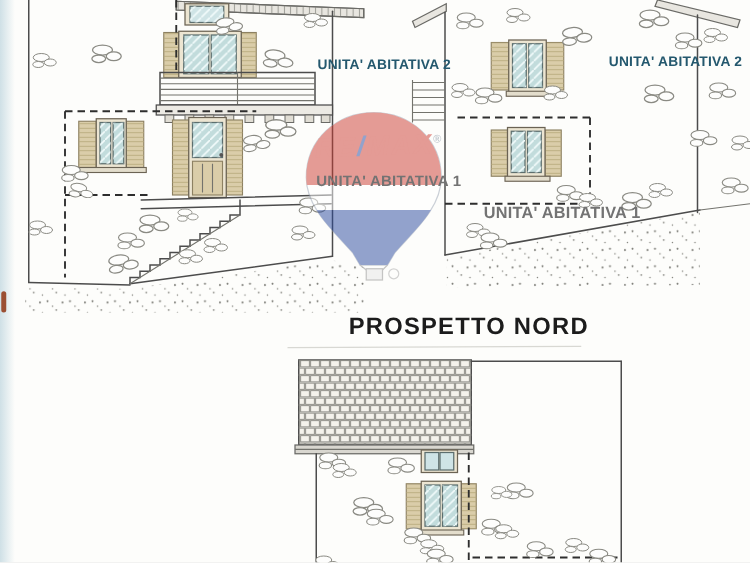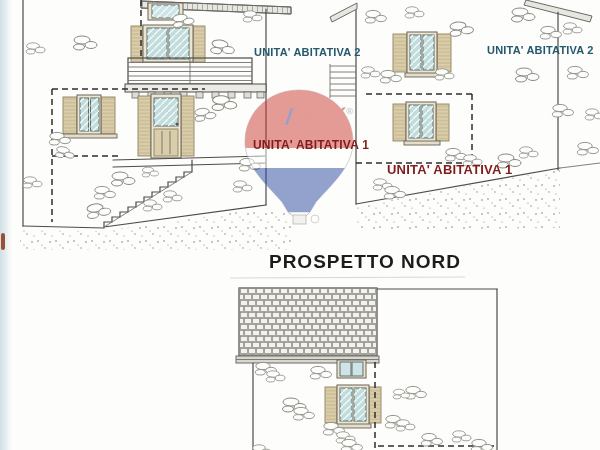--- a/index.html
+++ b/index.html
@@ -16,24 +16,24 @@
   .stone{fill:#fdfdfc;stroke:#8a8a83;stroke-width:1;}
   .shutter{fill:#dacda9;stroke:#8d8162;stroke-width:.9;}
   .frame{fill:#ece5d2;stroke:#6b6354;stroke-width:1;}
   .glass{fill:#c2dcdc;stroke:#5c6e6e;stroke-width:1;}
   .glass2{fill:#cfe4e6;stroke:#5c6e6e;stroke-width:1;}
   .sill{fill:#e3ddcc;stroke:#6b6354;stroke-width:.9;}
   .eave{fill:#e8e6e0;stroke:#6a6a66;stroke-width:1;}
   .speck{fill:url(#speck);stroke:none;}
 
   .label{position:absolute;font-weight:bold;white-space:nowrap;z-index:3;letter-spacing:.2px;margin-left:27px;}
-  .unit1{color:#7f1d1d;}
+  .unit1{color:#737373;}
   .unit2{color:#24586e;}
   .title{
-    position:absolute;left:265px;top:251px;width:200px;text-align:center;
+    position:absolute;left:275px;top:251px;width:200px;text-align:center;
     font-size:19px;font-weight:600;color:#1c1c1c;letter-spacing:1px;z-index:3;
   }
   .watermark{position:absolute;left:243px;top:88px;width:130px;height:140px;opacity:.5;z-index:2;}
   .wm-text{
     position:absolute;left:9px;top:16px;font-size:22px;font-weight:bold;font-style:italic;
     letter-spacing:1.5px;transform:rotate(-2deg);color:#cc3b31;white-space:nowrap;
   }
   .wm-slash{color:#2a4a9e;}
   .wm-reg{font-size:9px;color:#8d9aa8;vertical-align:super;font-style:normal;}
   .scan-strip{

